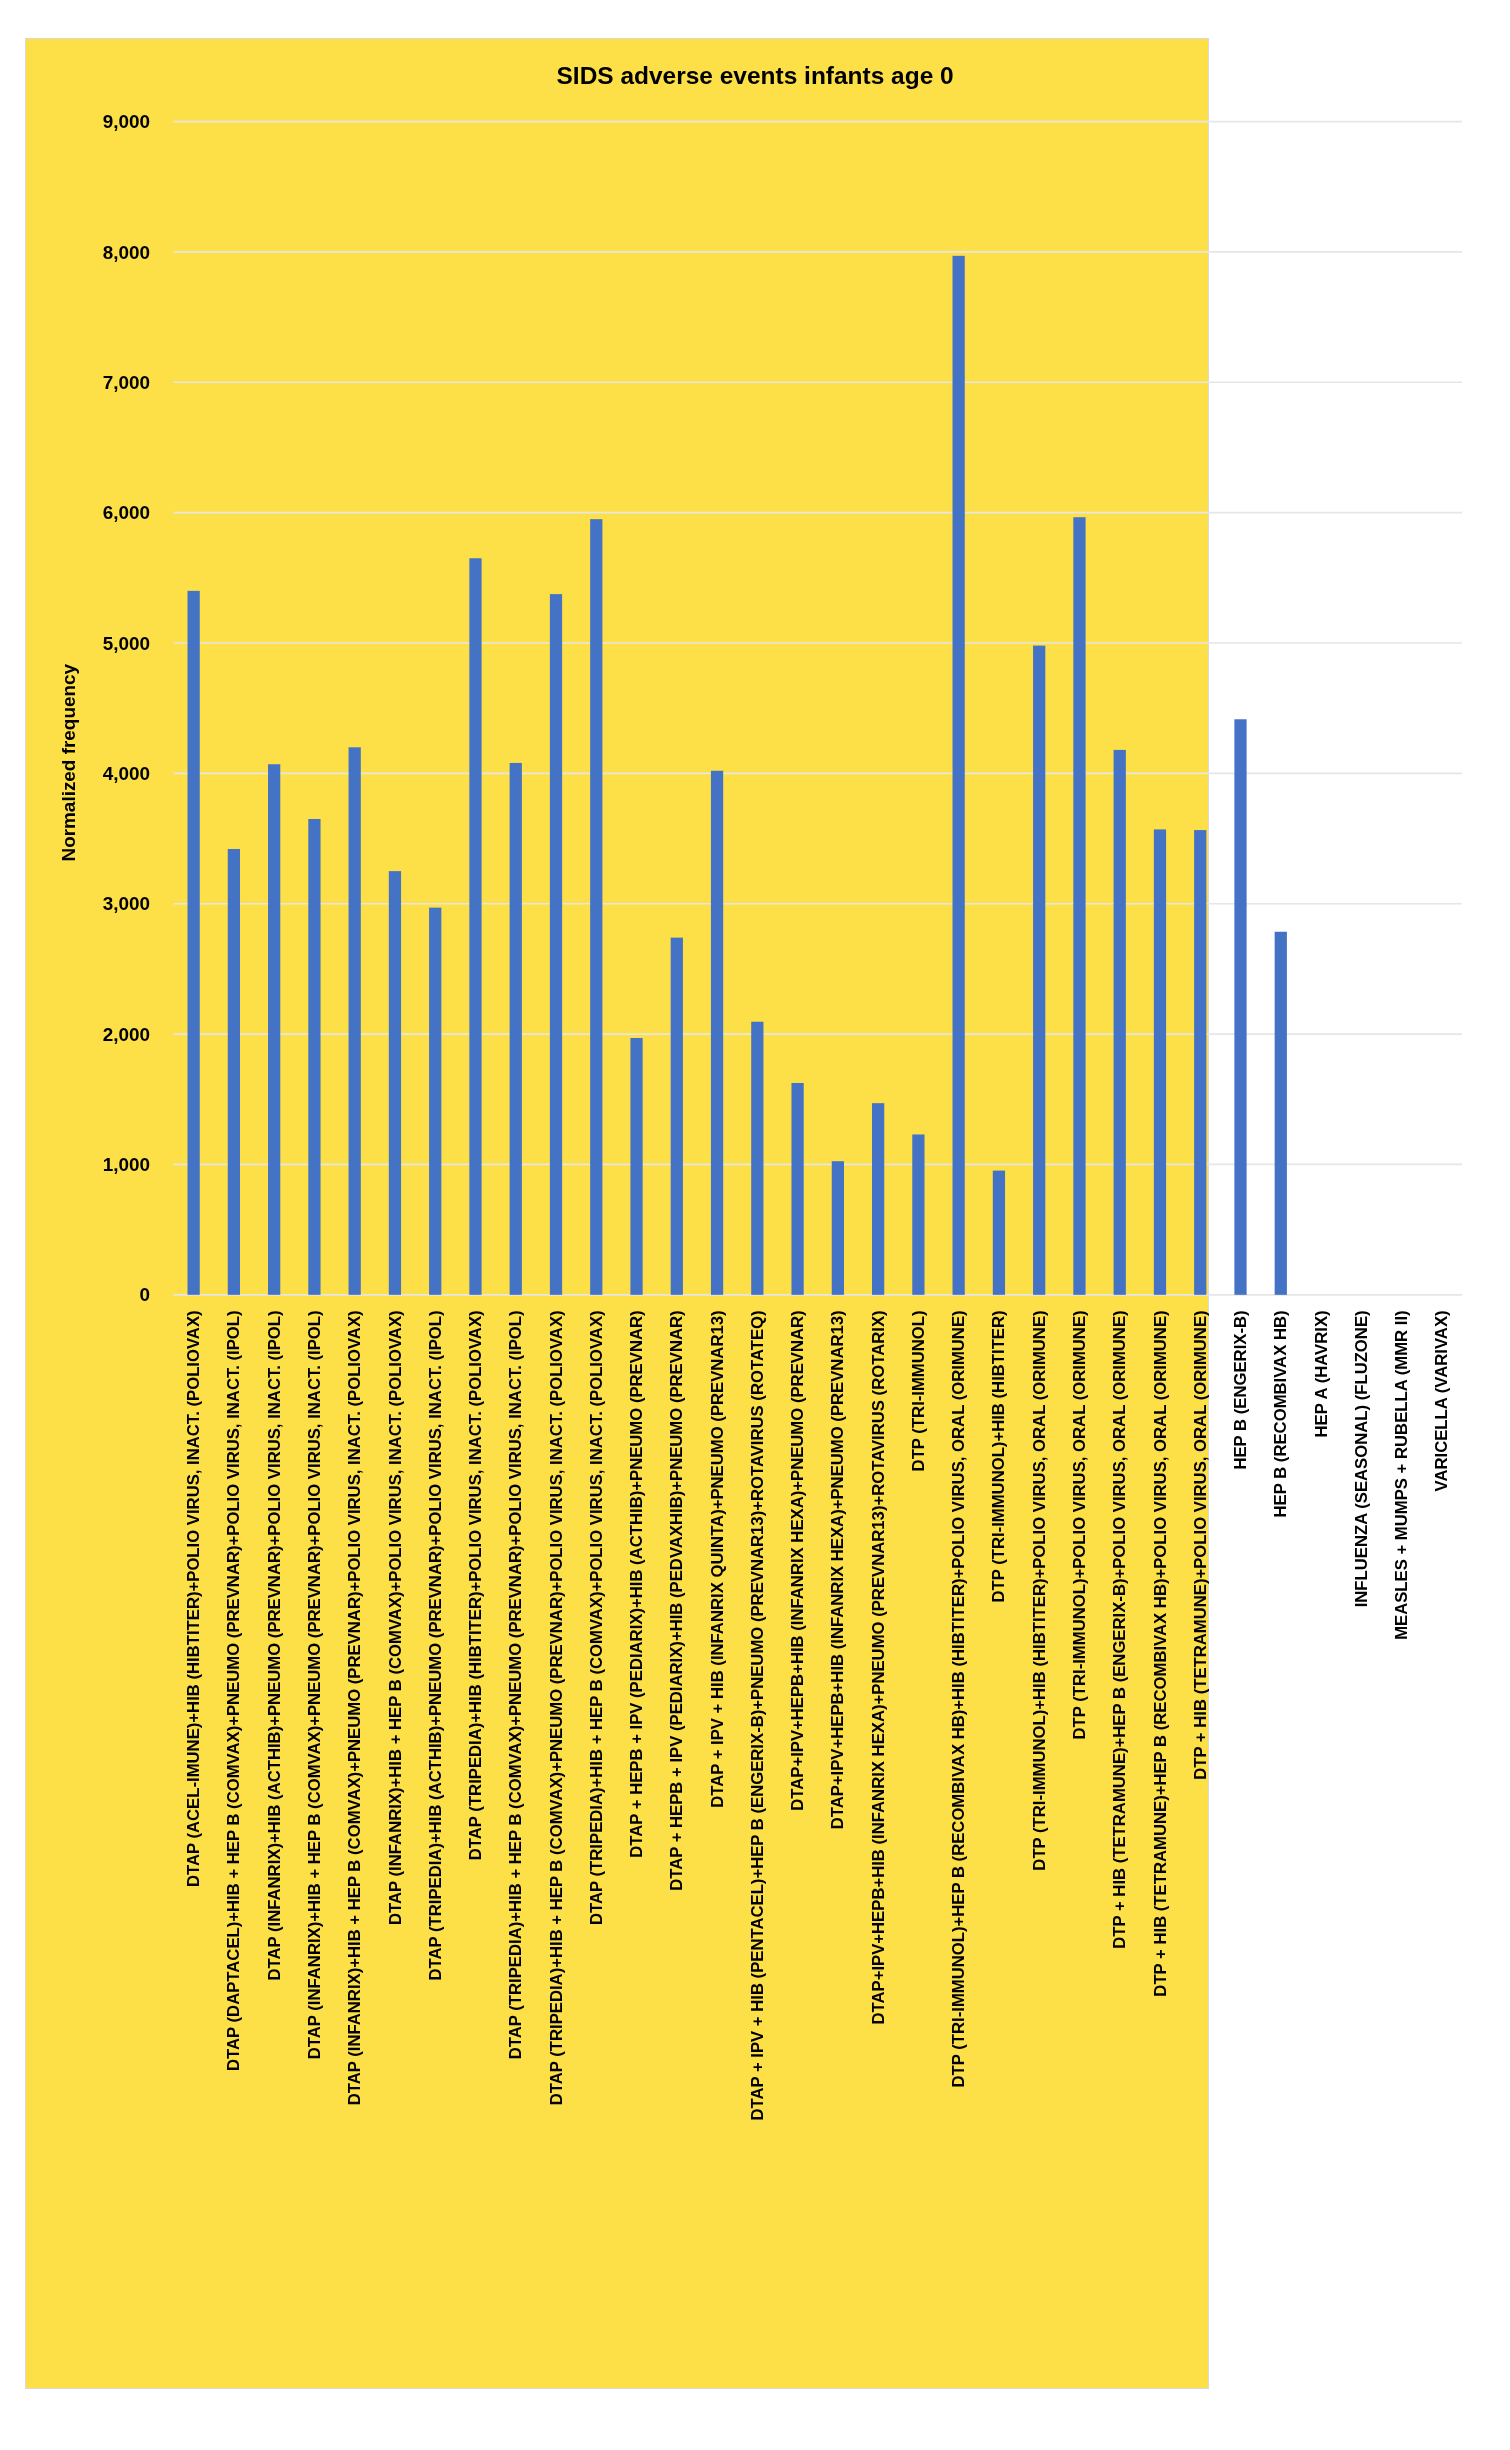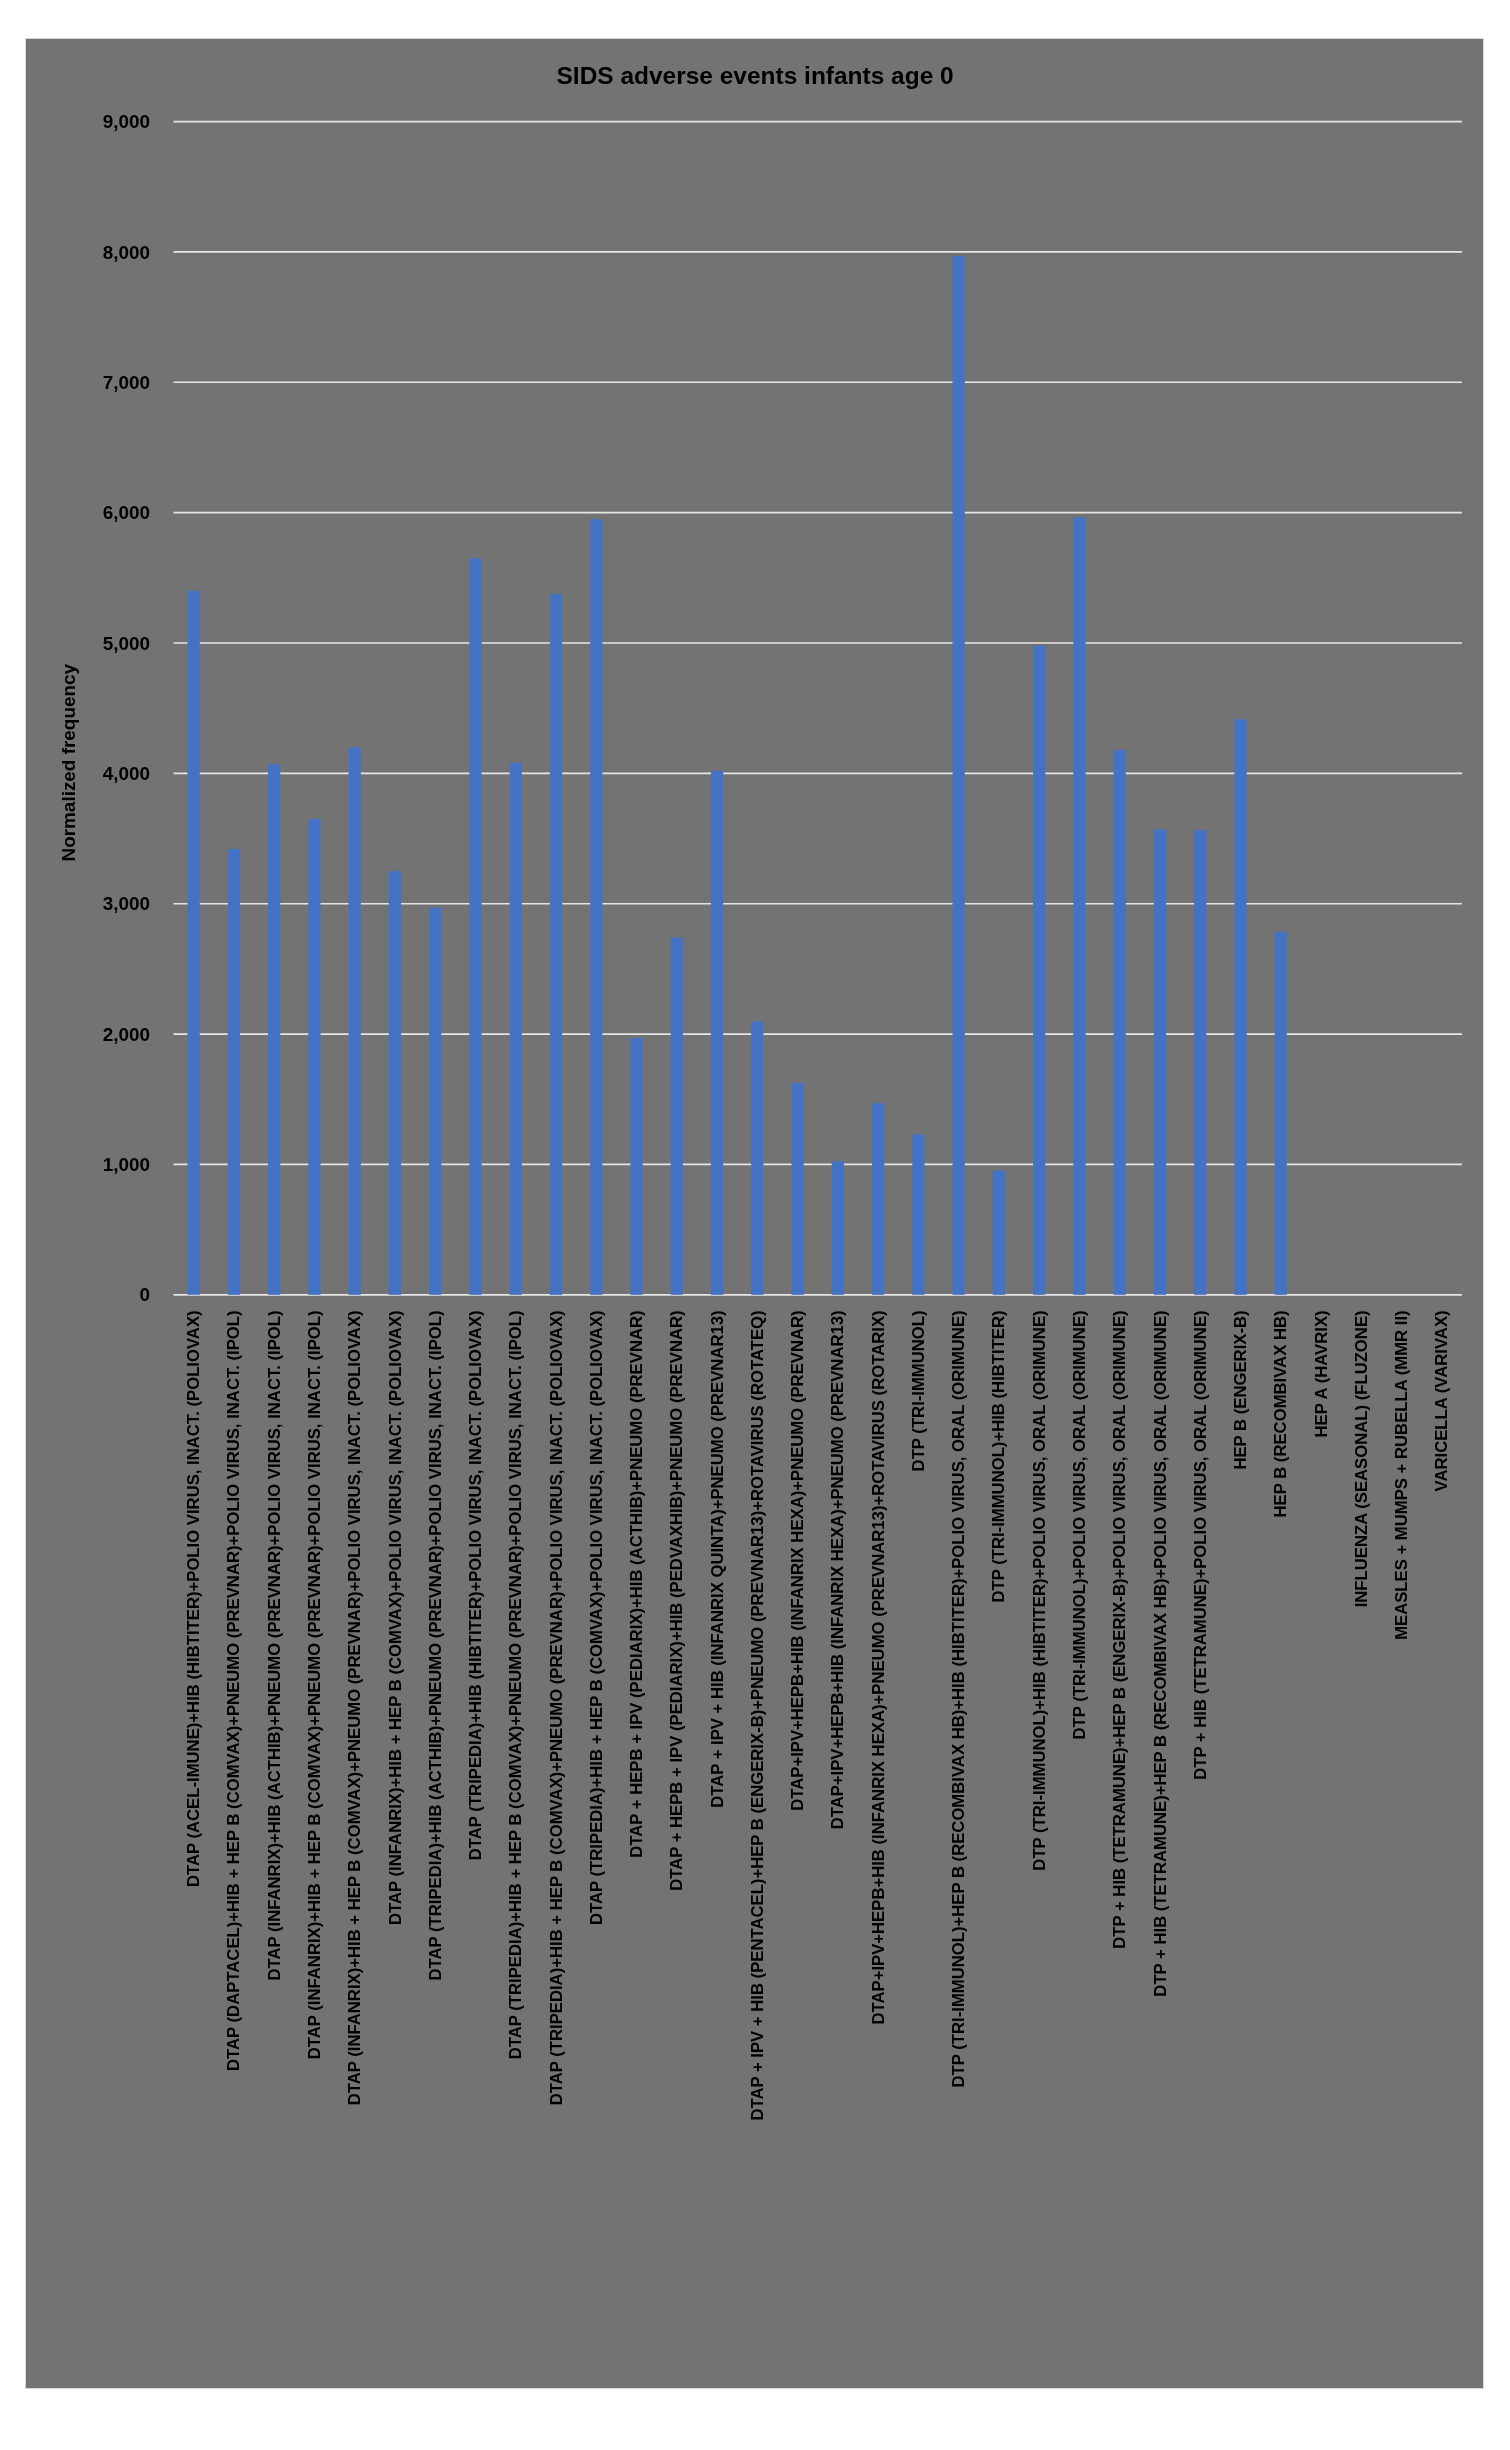--- a/index.html
+++ b/index.html
@@ -1,17 +1,17 @@
 <!DOCTYPE html>
 <html style="font-size:9px"><head>
 <meta charset="utf-8">
 <style>
   html, body { margin: 0; padding: 0; background: #ffffff; }
   body { width: 1511px; height: 2450px; position: relative; overflow: hidden; font-family: "Liberation Sans", "DejaVu Sans", sans-serif; }
-  #chart-frame { position: absolute; left: 25px; top: 38px; width: 1459px; height: 2351px; border: 1.7px solid #d9d9d9; box-sizing: border-box; background: #737373; }
+  #chart-frame { position: absolute; left: 25px; top: 38px; width: 1184px; height: 2351px; border: 1.7px solid #d9d9d9; box-sizing: border-box; background: #fde047; }
   #chart-svg { position: absolute; left: 0; top: 0; }
   .title { font-family: "Liberation Sans", sans-serif; font-weight: bold; font-size: 44px; fill: #000000; }
   .tick { font-family: "Liberation Sans", sans-serif; font-weight: bold; font-size: 34px; fill: #000000; }
   .ylab { font-family: "Liberation Sans", sans-serif; font-weight: bold; font-size: 34px; fill: #000000; }
   .catlab { font-family: "Liberation Sans", sans-serif; font-weight: bold; font-size: 30px; fill: #000000; }
   .grid { stroke: #e6e6e6; stroke-width: 3; }
 </style>
 </head>
 <body>
 

